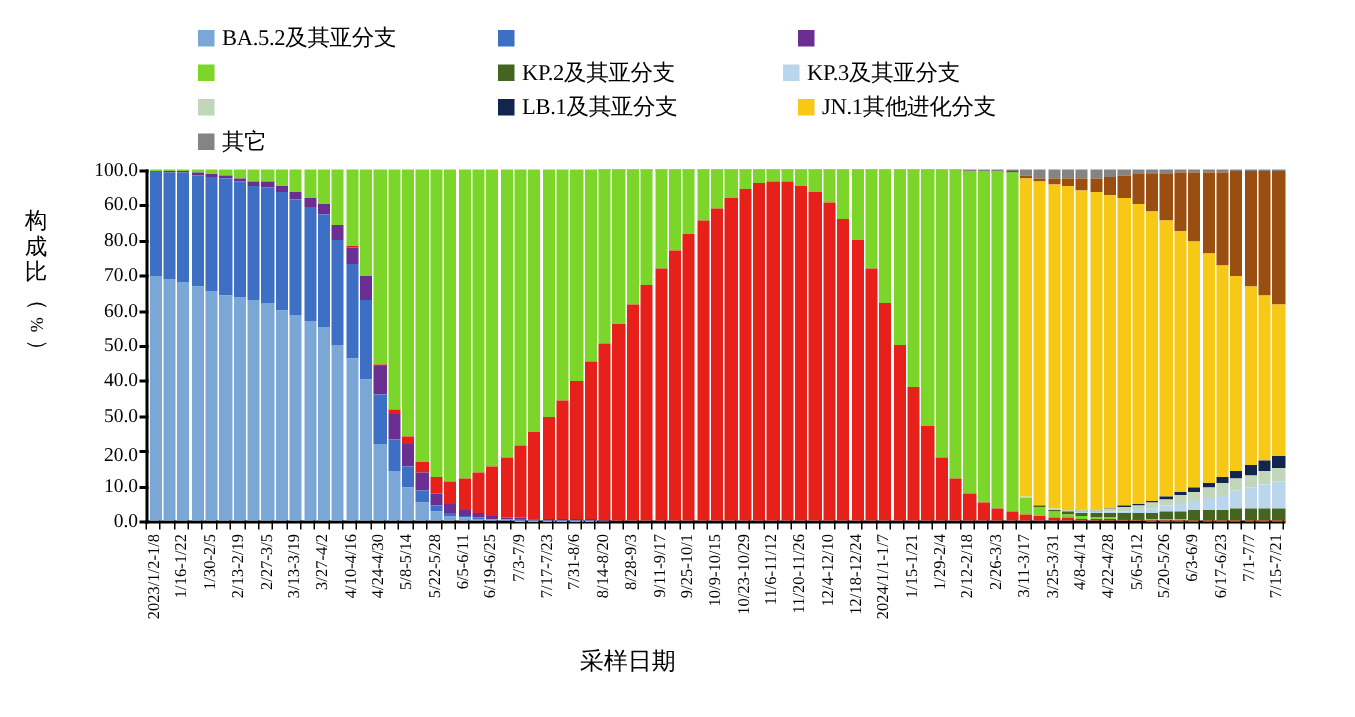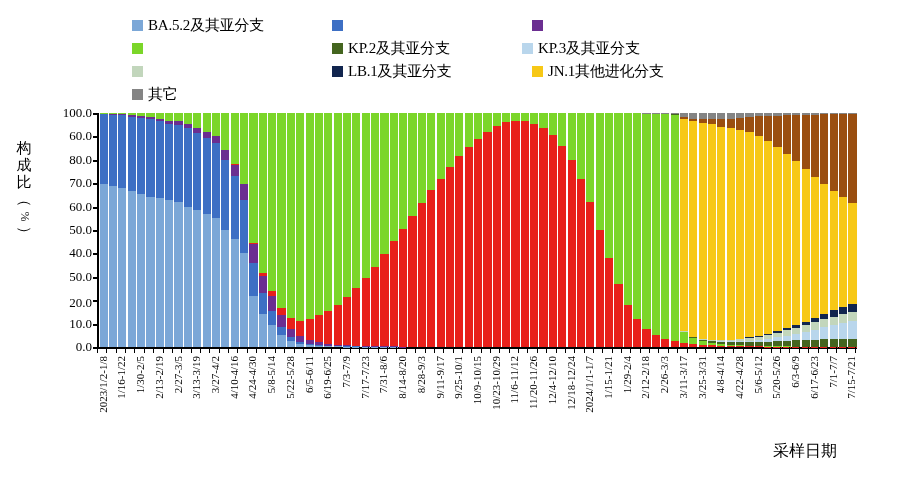--- a/index.html
+++ b/index.html
@@ -54,21 +54,21 @@
   .xtick{position:absolute;top:0;width:0;height:6px;border-left:1px solid #000;}
 
   #x-tick-labels{position:absolute;left:97px;top:356px;width:758px;height:85px;}
   .xtick-label{
     position:absolute;top:0;font-size:11px;color:#000;white-space:nowrap;
     writing-mode:vertical-rl;transform:rotate(180deg);
     transform-origin:center;letter-spacing:0px;
     font-family:"Liberation Serif","DejaVu Serif",serif;
   }
   #x-axis-title{
-    position:absolute;left:0;top:441px;width:837px;text-align:right;
+    position:absolute;left:0;top:431px;width:837px;text-align:center;
     font-size:16px;color:#000;
   }
 </style>
 </head>
 <body>
 
 <div id="chart-root">
 
   <div id="legend">
       <div class="legend-row">

